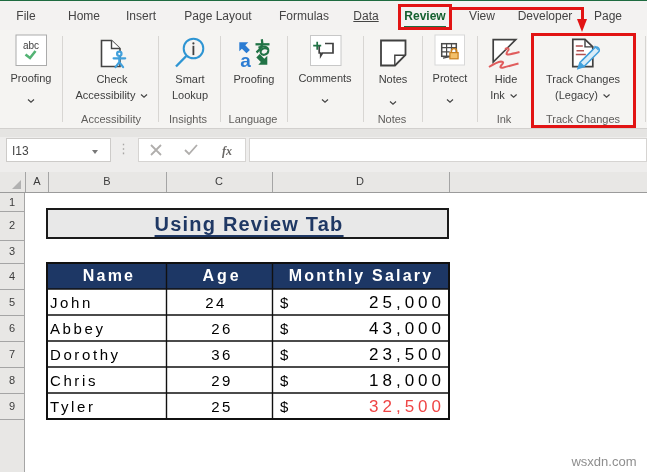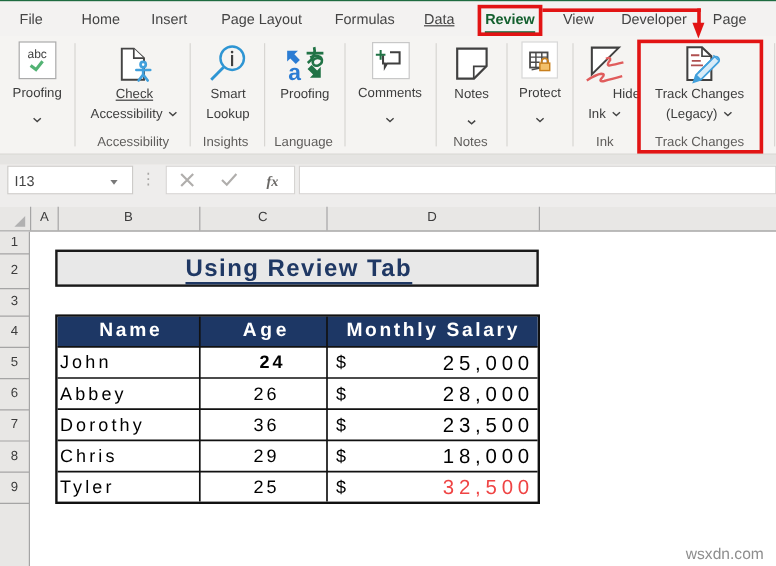--- a/index.html
+++ b/index.html
@@ -36,21 +36,21 @@
 <div class="divider" style="left:363px;"></div>
 <div class="divider" style="left:422px;"></div>
 <div class="divider" style="left:477px;"></div>
 <div class="divider" style="left:645px;"></div>
 
 <div class="lbl" style="left:31px;top:72px;">Proofing</div>
 <div class="chev" style="left:31px;top:90px;"><svg width="9" height="6">
       <path d="M1.5 1.5 L4.5 4.2 L7.5 1.5" stroke="#444" stroke-width="1.2" fill="none"></path>
     </svg></div>
 
-<div class="lbl" style="left:112px;top:73px;text-decoration:underline;">Check</div>
+<div class="lbl" style="left:112px;top:73px;">Check</div>
 <div class="lbl" style="left:112px;top:89px;">Accessibility <svg width="9" height="6" style="margin-left:1px">
       <path d="M1.5 1.5 L4.5 4.2 L7.5 1.5" stroke="#444" stroke-width="1.2" fill="none"></path>
     </svg></div>
 <div class="grp" style="left:111px;top:112px;">Accessibility</div>
 
 <div class="lbl" style="left:190px;top:73px;">Smart</div>
 <div class="lbl" style="left:190px;top:89px;">Lookup</div>
 <div class="grp" style="left:188px;top:112px;">Insights</div>
 
 <div class="lbl" style="left:254px;top:73px;">Proofing</div>
@@ -65,21 +65,21 @@
 <div class="chev" style="left:393px;top:92px;"><svg width="9" height="6">
       <path d="M1.5 1.5 L4.5 4.2 L7.5 1.5" stroke="#444" stroke-width="1.2" fill="none"></path>
     </svg></div>
 <div class="grp" style="left:392px;top:112px;">Notes</div>
 
 <div class="lbl" style="left:450px;top:72px;">Protect</div>
 <div class="chev" style="left:450px;top:90px;"><svg width="9" height="6">
       <path d="M1.5 1.5 L4.5 4.2 L7.5 1.5" stroke="#444" stroke-width="1.2" fill="none"></path>
     </svg></div>
 
-<div class="lbl" style="left:506px;top:73px;margin-left:16px;">Hide</div>
+<div class="lbl" style="left:506px;top:73px;">Hide</div>
 <div class="lbl" style="left:504px;top:89px;">Ink <svg width="9" height="6" style="margin-left:1px">
       <path d="M1.5 1.5 L4.5 4.2 L7.5 1.5" stroke="#444" stroke-width="1.2" fill="none"></path>
     </svg></div>
 <div class="grp" style="left:504px;top:112px;">Ink</div>
 
 <div class="lbl" style="left:583px;top:73px;">Track Changes</div>
 <div class="lbl" style="left:583px;top:89px;">(Legacy) <svg width="9" height="6" style="margin-left:1px">
       <path d="M1.5 1.5 L4.5 4.2 L7.5 1.5" stroke="#444" stroke-width="1.2" fill="none"></path>
     </svg></div>
 <div class="grp" style="left:583px;top:112px;">Track Changes</div>
@@ -190,34 +190,34 @@
 <div class="abs ctr" style="left:109px;top:267px;font-size:16px;font-weight:bold;color:#fff;letter-spacing:2.2px;">Name</div>
 <div class="abs ctr" style="left:222px;top:267px;font-size:16px;font-weight:bold;color:#fff;letter-spacing:3px;">Age</div>
 <div class="abs ctr" style="left:361px;top:267px;font-size:16px;font-weight:bold;color:#fff;letter-spacing:2.2px;">Monthly Salary</div>
 
 <div class="abs" style="left:50px;top:294px;font-size:15px;color:#000;letter-spacing:2.6px;">John</div>
 <div class="abs" style="left:50px;top:320px;font-size:15px;color:#000;letter-spacing:2.6px;">Abbey</div>
 <div class="abs" style="left:50px;top:346px;font-size:15px;color:#000;letter-spacing:2.6px;">Dorothy</div>
 <div class="abs" style="left:50px;top:372px;font-size:15px;color:#000;letter-spacing:2.6px;">Chris</div>
 <div class="abs" style="left:50px;top:398px;font-size:15px;color:#000;letter-spacing:2.6px;">Tyler</div>
 
-<div class="abs ctr" style="left:227px;top:294px;font-size:15px;color:#000;letter-spacing:2.5px;font-weight:bold;">24</div>
+<div class="abs ctr" style="left:216px;top:294px;font-size:15px;color:#000;letter-spacing:2.5px;">24</div>
 <div class="abs ctr" style="left:222px;top:320px;font-size:15px;color:#000;letter-spacing:2.5px;">26</div>
 <div class="abs ctr" style="left:222px;top:346px;font-size:15px;color:#000;letter-spacing:2.5px;">36</div>
 <div class="abs ctr" style="left:222px;top:372px;font-size:15px;color:#000;letter-spacing:2.5px;">29</div>
 <div class="abs ctr" style="left:222px;top:398px;font-size:15px;color:#000;letter-spacing:2.5px;">25</div>
 
 <div class="abs" style="left:280px;top:294px;font-size:15px;color:#000;">$</div>
 <div class="abs" style="left:280px;top:320px;font-size:15px;color:#000;">$</div>
 <div class="abs" style="left:280px;top:346px;font-size:15px;color:#000;">$</div>
 <div class="abs" style="left:280px;top:372px;font-size:15px;color:#000;">$</div>
 <div class="abs" style="left:280px;top:398px;font-size:15px;color:#000;">$</div>
 
 <div class="abs" style="right:202px;top:293px;font-size:17px;color:#000;letter-spacing:4px;">25,000</div>
-<div class="abs" style="right:202px;top:319px;font-size:17px;color:#000;letter-spacing:4px;">28,000</div>
+<div class="abs" style="right:202px;top:319px;font-size:17px;color:#000;letter-spacing:4px;">43,000</div>
 <div class="abs" style="right:202px;top:345px;font-size:17px;color:#000;letter-spacing:4px;">23,500</div>
 <div class="abs" style="right:202px;top:371px;font-size:17px;color:#000;letter-spacing:4px;">18,000</div>
 <div class="abs" style="right:202px;top:397px;font-size:17px;color:#ef4444;letter-spacing:4px;">32,500</div>
 
 <div class="abs" style="left:398px;top:4px;width:54px;height:26px;border:3px solid #e21414;box-sizing:border-box;"></div>
 <div class="abs" style="left:452px;top:6.5px;width:132px;height:3px;background:#e21414;"></div>
 <div class="abs" style="left:580.5px;top:6.5px;width:3px;height:13px;background:#e21414;"></div>
 <div class="abs" style="left:577px;top:19px;width:0;height:0;border-left:5.5px solid transparent;border-right:5.5px solid transparent;border-top:13.5px solid #e21414;"></div>
 <div class="abs" style="left:531px;top:33px;width:105px;height:95px;border:3px solid #e21414;box-sizing:border-box;"></div>
 

